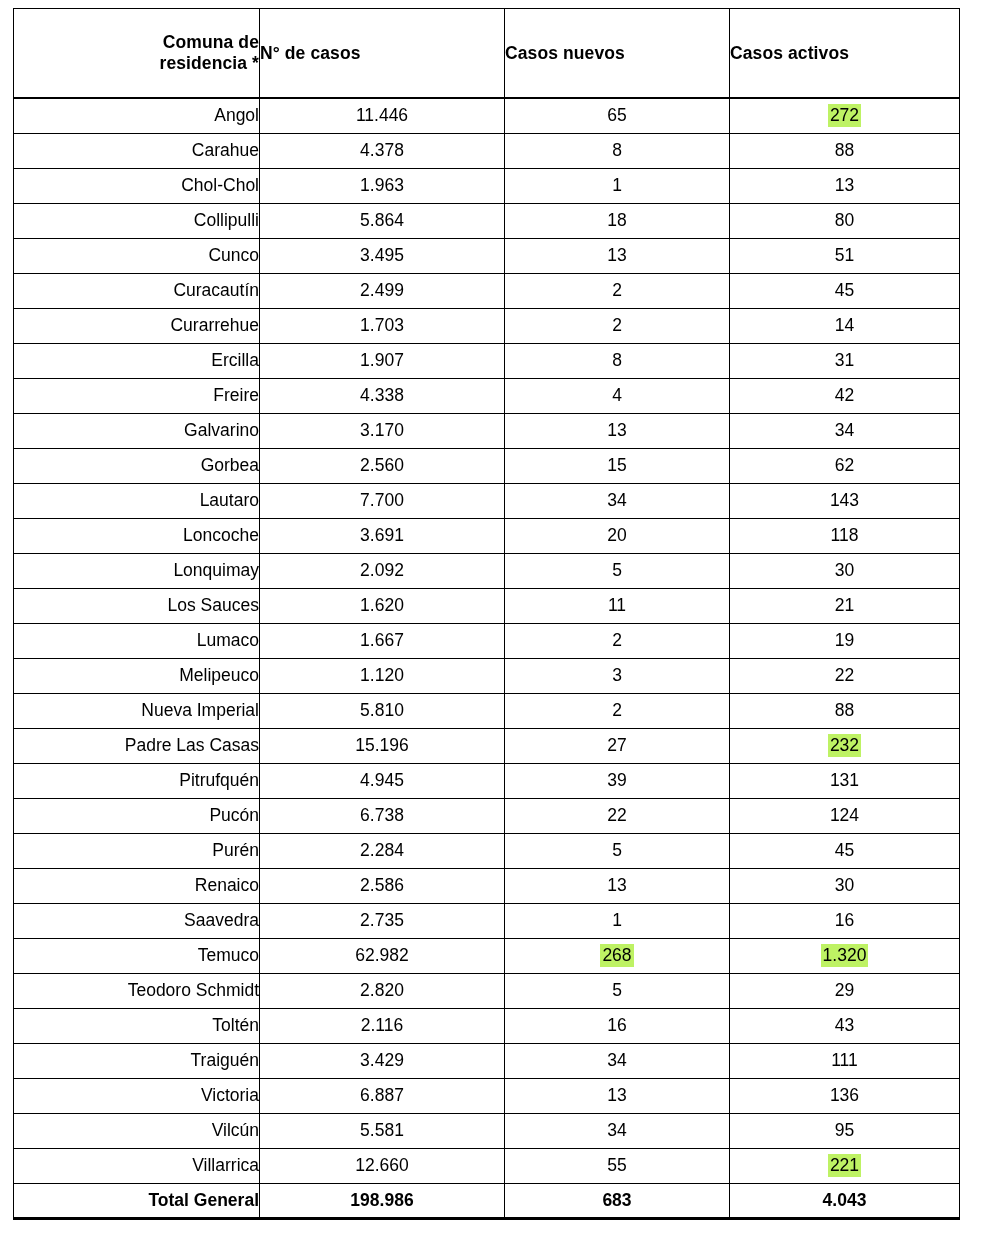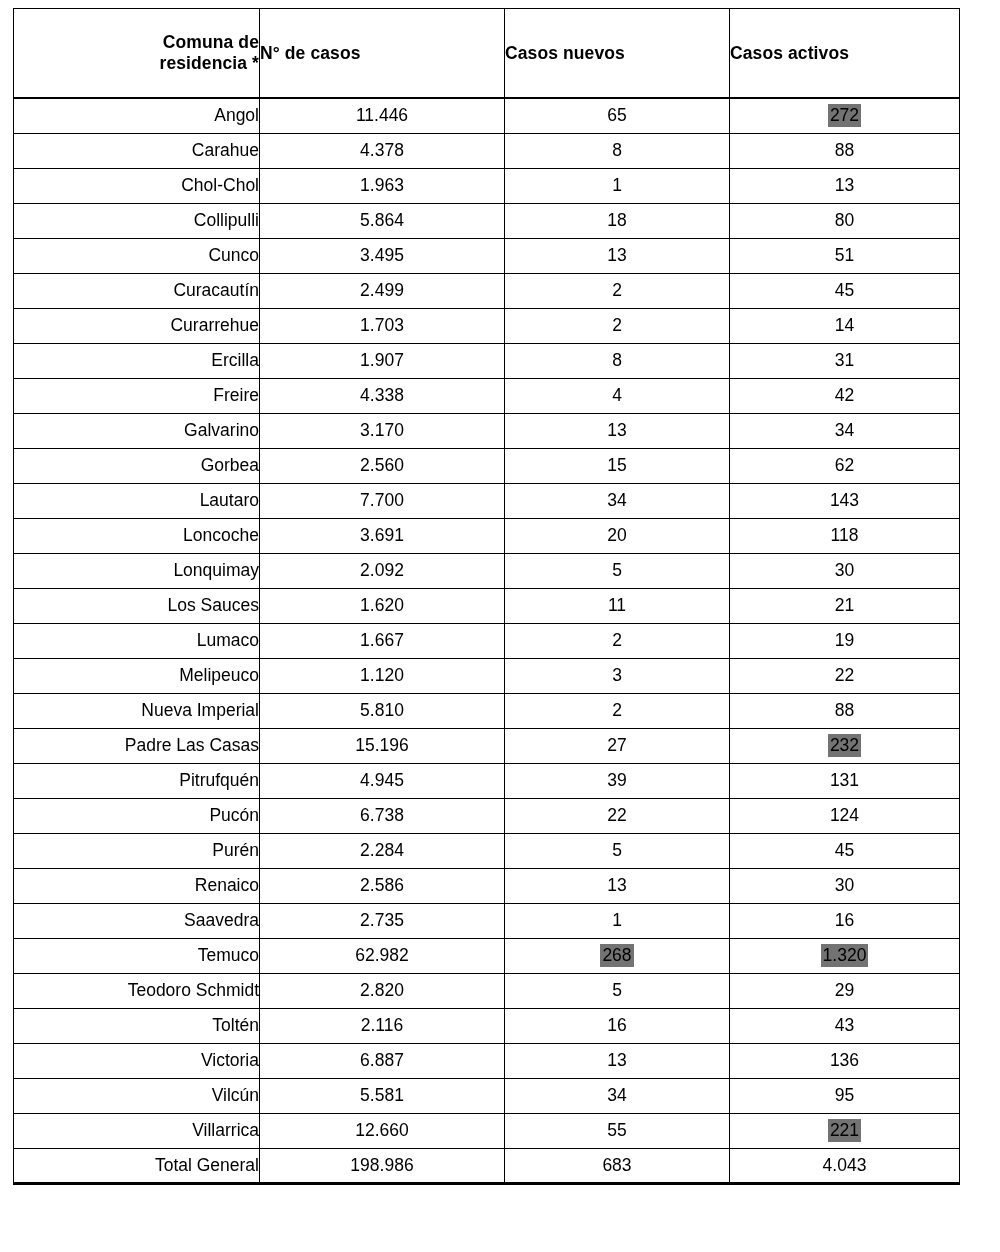--- a/index.html
+++ b/index.html
@@ -65,28 +65,28 @@
     text-align: right;
     padding: 0 0 0 11px;
     white-space: nowrap;
   }
   td.cell-num {
     text-align: center;
   }
 
   
   .hl {
-    background: #737373;
+    background: #bef264;
     padding: 1px 2px;
     display: inline-block;
   }
 
   
   tr.total-row td {
-    font-weight: normal;
+    font-weight: bold;
     border-bottom: 3px solid #000000;
   }
   tr.total-row td.cell-comuna { padding-left: 11px; }
 
   
   tbody tr:first-child td { border-top: 2.2px solid #000000; }
   thead th { border-top: 2.2px solid #000000; }
 </style>
 </head>
 <body>
@@ -267,20 +267,26 @@
           <td class="cell-num">5</td>
           <td class="cell-num">29</td>
         </tr>
         <tr>
           <td class="cell-comuna">Toltén</td>
           <td class="cell-num">2.116</td>
           <td class="cell-num">16</td>
           <td class="cell-num">43</td>
         </tr>
         <tr>
+          <td class="cell-comuna">Traiguén</td>
+          <td class="cell-num">3.429</td>
+          <td class="cell-num">34</td>
+          <td class="cell-num">111</td>
+        </tr>
+        <tr>
           <td class="cell-comuna">Victoria</td>
           <td class="cell-num">6.887</td>
           <td class="cell-num">13</td>
           <td class="cell-num">136</td>
         </tr>
         <tr>
           <td class="cell-comuna">Vilcún</td>
           <td class="cell-num">5.581</td>
           <td class="cell-num">34</td>
           <td class="cell-num">95</td>

